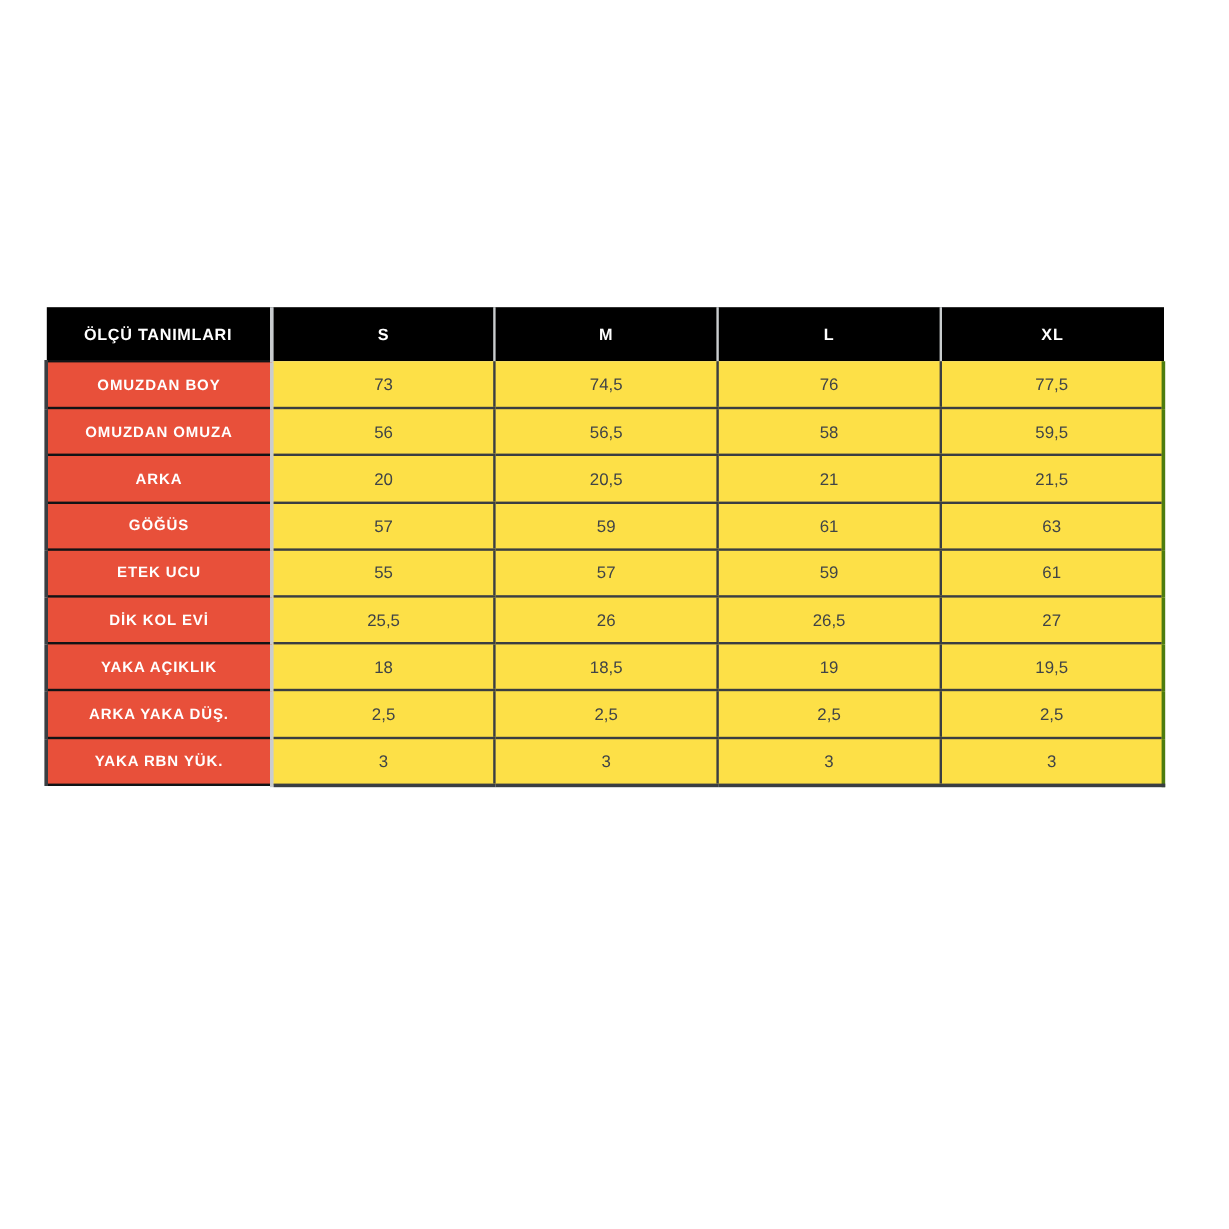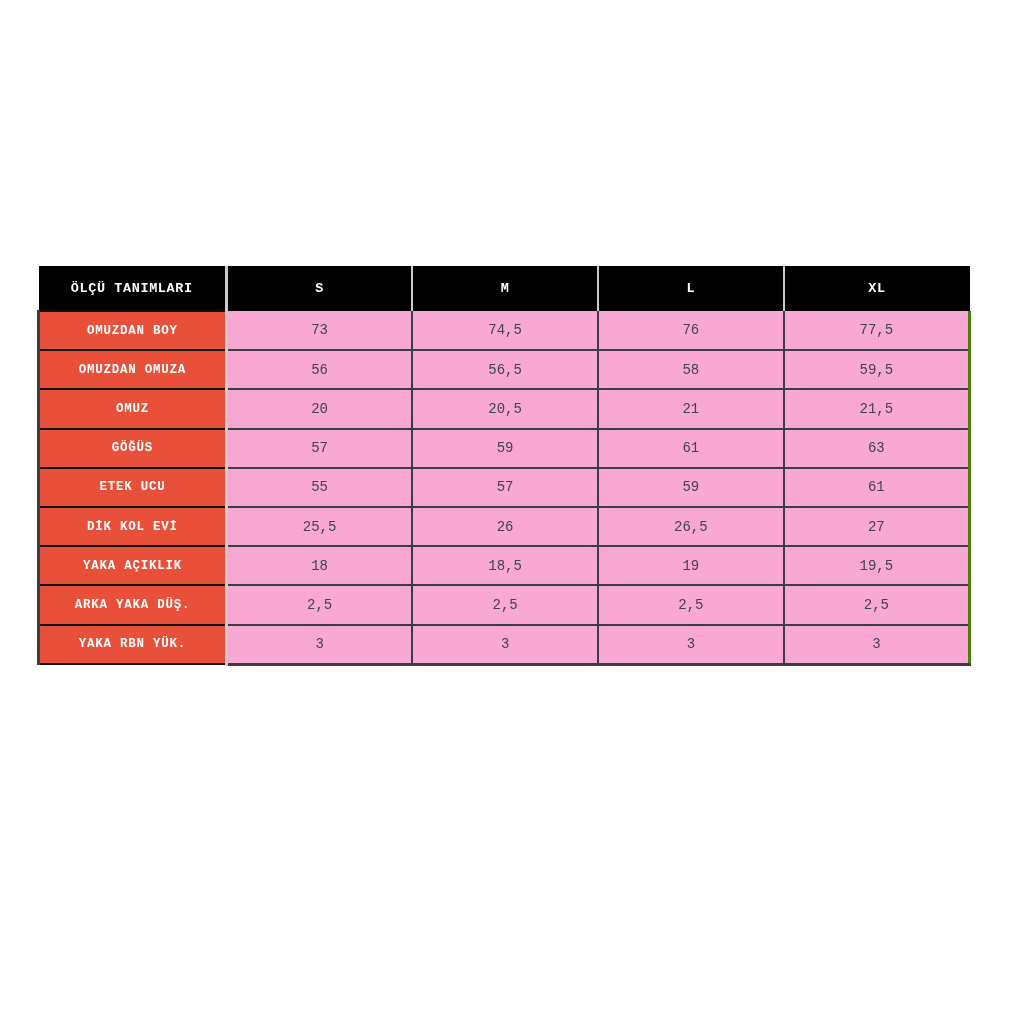--- a/index.html
+++ b/index.html
@@ -13,25 +13,24 @@
   }
   #page {
     position: relative;
     width: 1024px;
     height: 1024px;
     background: #ffffff;
   }
   #size-chart {
     position: absolute;
     left: 37px;
-    top: 266px;
+    top: 256px;
     width: 931px;
     border-collapse: collapse;
     table-layout: fixed;
-    font-family: Liberation Mono, monospace;
   }
   #size-chart col.label-col { width: 188px; }
   #size-chart col.size-col  { width: 185.75px; }
 
   
   thead th {
     background: #000000;
     color: #ffffff;
     height: 44px;
     padding: 0;
@@ -67,21 +66,21 @@
     border-top: 2px solid #111315;
     border-bottom: 2px solid #111315;
     border-left: 3px solid #3a3e42;
     border-right: 3px solid #c9ccce;
     padding: 0 4px;
     white-space: nowrap;
   }
 
   
   tbody td.value {
-    background: #f9a8d4;
+    background: #fde047;
     color: #404447;
     height: 37.2px;
     text-align: center;
     vertical-align: middle;
     font-size: 14px;
     font-weight: normal;
     border-top: 2px solid #3a3e42;
     border-bottom: 2px solid #3a3e42;
     border-left: 2px solid #3a3e42;
     padding: 0;
@@ -126,21 +125,21 @@
           <td class="value last-col">77,5</td>
         </tr>
         <tr>
           <td class="rowlabel">OMUZDAN OMUZA</td>
           <td class="value">56</td>
           <td class="value">56,5</td>
           <td class="value">58</td>
           <td class="value last-col">59,5</td>
         </tr>
         <tr>
-          <td class="rowlabel">OMUZ</td>
+          <td class="rowlabel">ARKA</td>
           <td class="value">20</td>
           <td class="value">20,5</td>
           <td class="value">21</td>
           <td class="value last-col">21,5</td>
         </tr>
         <tr>
           <td class="rowlabel">GÖĞÜS</td>
           <td class="value">57</td>
           <td class="value">59</td>
           <td class="value">61</td>

